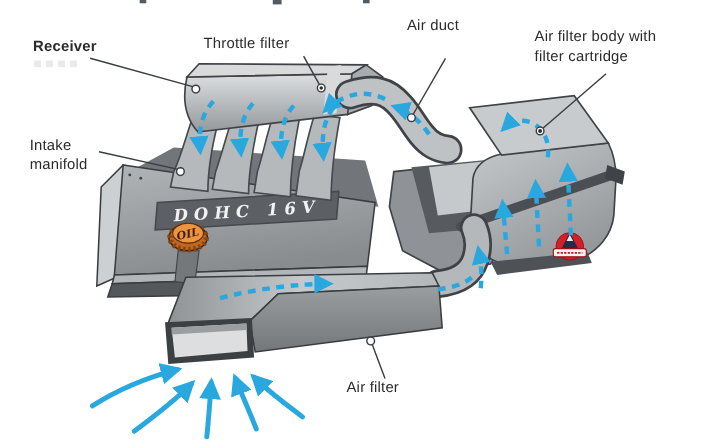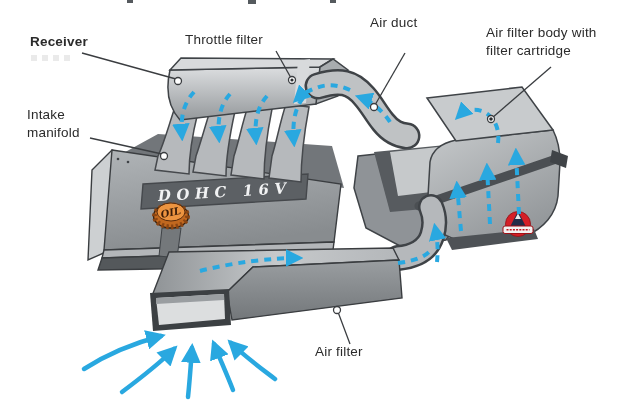--- a/index.html
+++ b/index.html
@@ -4,21 +4,21 @@
 <style>
   html,body{margin:0;padding:0;background:#fff;}
   .canvas{position:relative;width:640px;height:400px;background:#ffffff;overflow:hidden;
           font-family:"Liberation Sans", sans-serif;}
   .canvas svg{position:absolute;left:0;top:0;}
   .lbl{position:absolute;color:#2b2b2b;font-size:13.5px;line-height:1.3;letter-spacing:.2px;}
   .lbl.receiver{left:30px;top:33px;font-weight:bold;}
   .lbl.throttle{left:185px;top:31px;}
   .lbl.airduct{left:370px;top:14px;}
   .lbl.filter{left:474px;top:24px;width:134px;margin-left:12px;}
-  .lbl.manifold{left:27px;top:106px;width:72px;}
+  .lbl.manifold{left:27px;top:123px;width:72px;}
   .lbl.airintake{left:315px;top:343px;}
   .ghost{position:absolute;left:31px;top:55px;width:42px;height:6px;opacity:.55;filter:blur(.6px);
          background:repeating-linear-gradient(90deg,#d9d9d9 0 6px,transparent 6px 11px);}
 </style>
 </head>
 <body>
 
 <div class="canvas">
 
 <svg width="640" height="400" viewBox="0 0 640 400">

